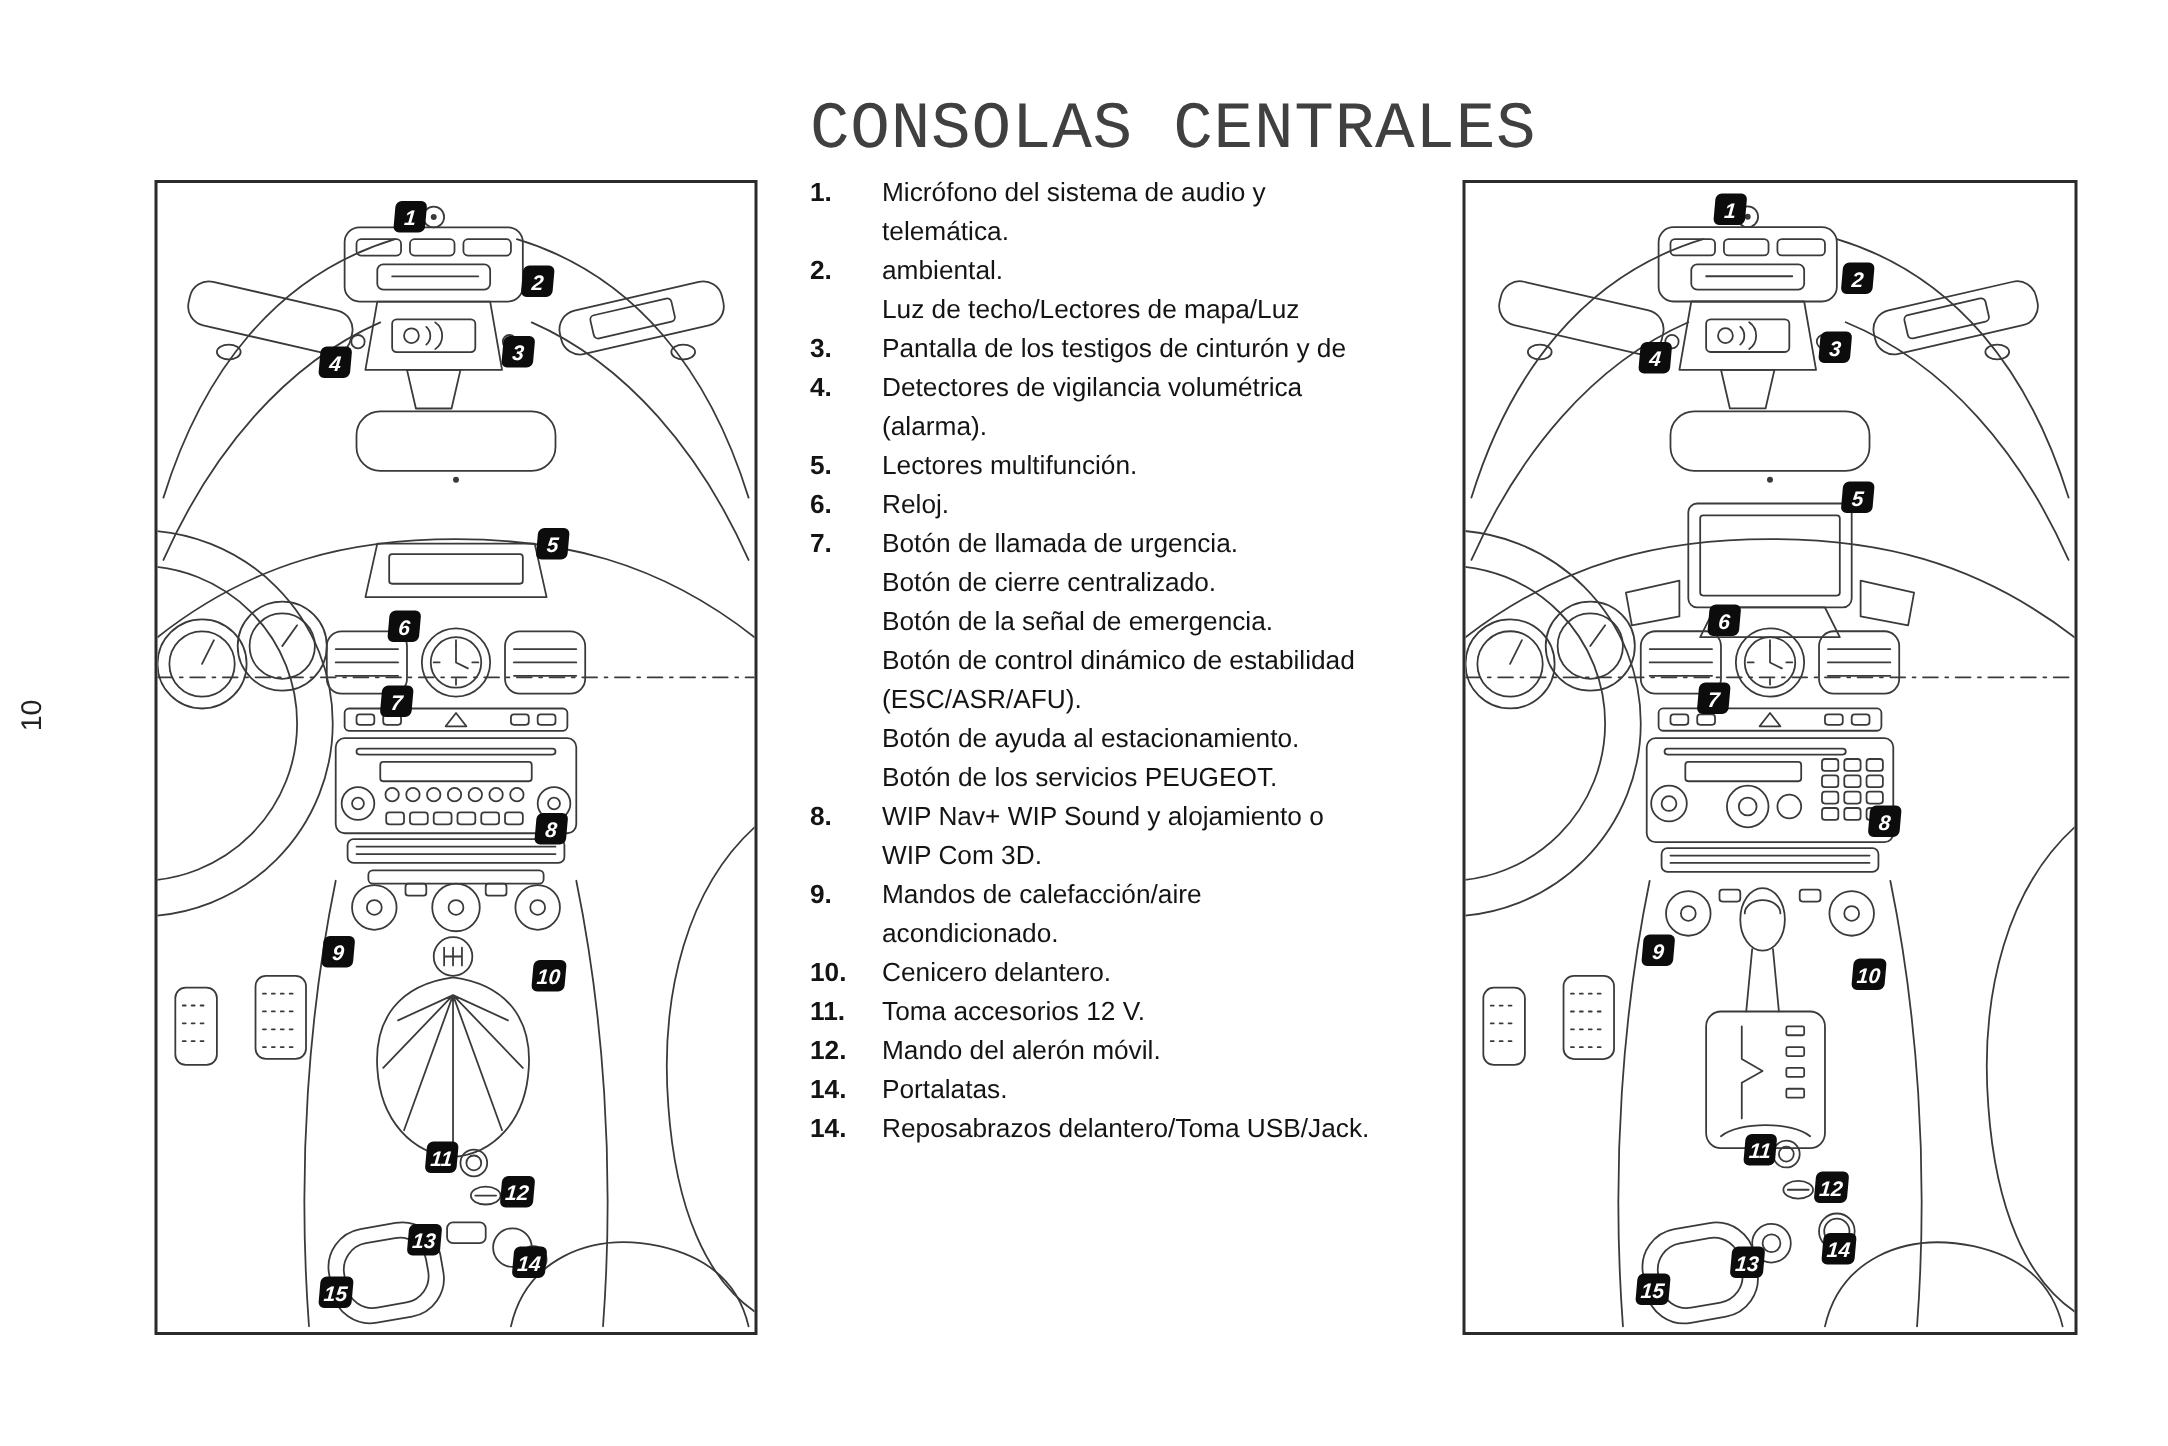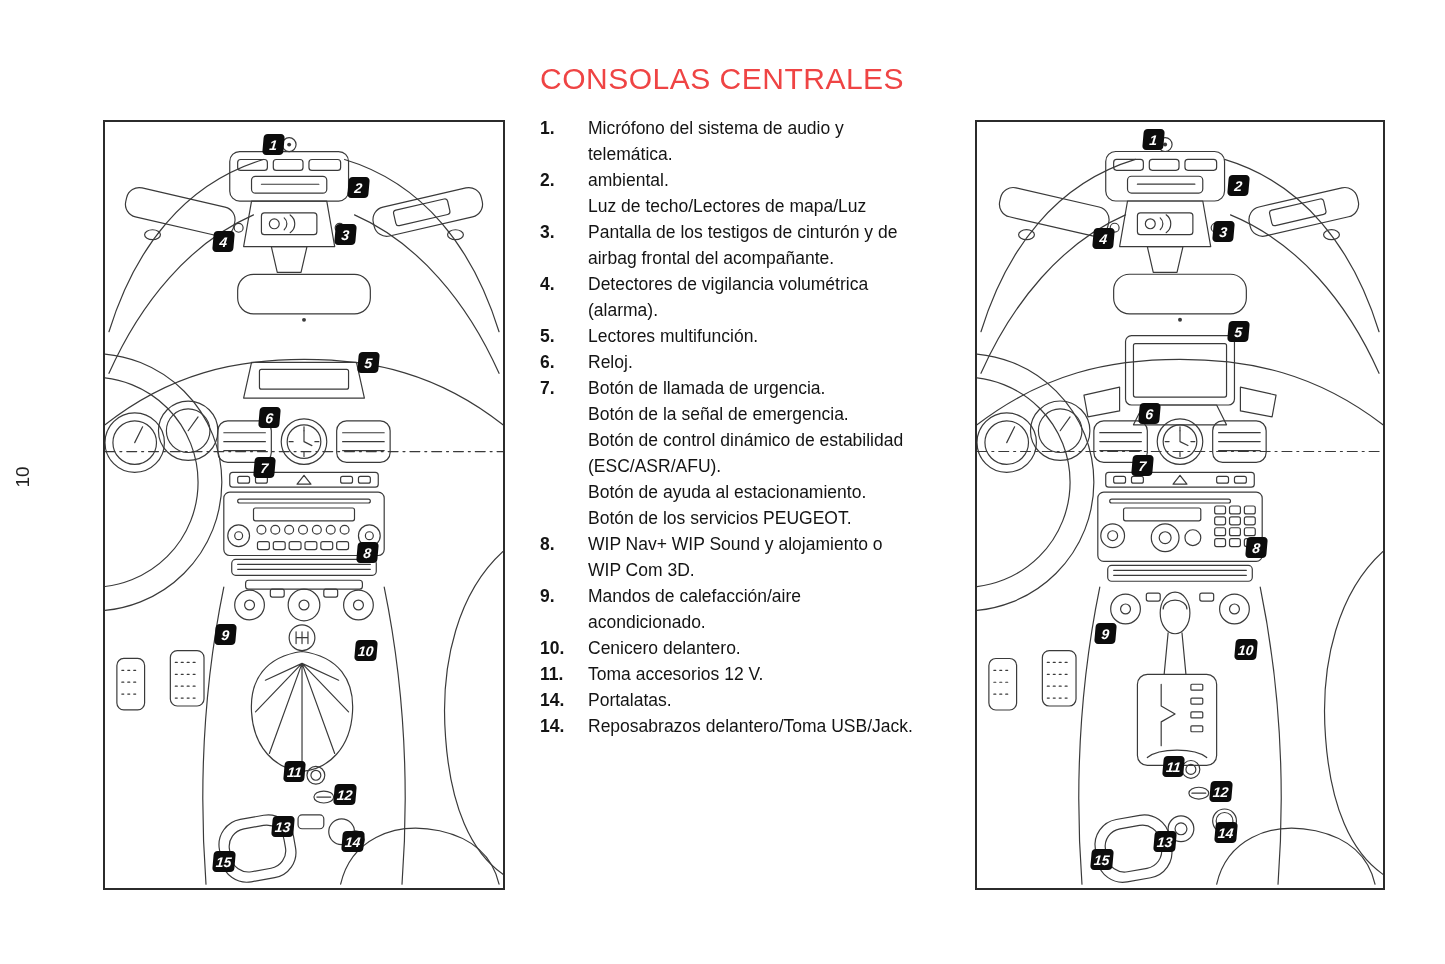--- a/index.html
+++ b/index.html
@@ -2,21 +2,21 @@
 <html><head>
 <meta charset="utf-8">
 <style>
   * { margin:0; padding:0; box-sizing:border-box; }
   html,body { width:1445px; height:964px; background:#ffffff; }
   body { font-family:"Liberation Sans", sans-serif; color:#1a1a1a; position:relative; overflow:hidden; }
   .page { position:absolute; inset:0; }
 
   .page-num { position:absolute; left:12px; top:466px; transform:rotate(-90deg); font-size:19px; color:#222; }
 
-  .title { position:absolute; left:540px; top:62px; font-size:30px; font-weight:400; letter-spacing:0.5px; color:#ef4444; }
+  .title { position:absolute; left:540px; top:62px; font-size:44px; font-weight:400; letter-spacing:0.5px; color:#404040;font-family:Liberation Mono, monospace; }
 
   .panel { position:absolute; border:2px solid #2b2b2b; background:#fff; }
   .panel-left  { left:103px; top:120px; width:402px; height:770px; }
   .panel-right { left:975px; top:120px; width:410px; height:770px; }
   .panel svg { position:absolute; left:0; top:0; width:100%; height:100%; }
 
   .badge {
     position:absolute; min-width:21px; height:21px; padding:0 3px;
     background:#0c0c0c; color:#fff; border-radius:4px;
     display:inline-flex; align-items:center; justify-content:center;
@@ -254,21 +254,20 @@
       <span class="num">2.</span>
       <div class="txt">
         <div>ambiental.</div>
         <div>Luz de techo/Lectores de mapa/Luz</div>
       </div>
     </div>
     <div class="li">
       <span class="num">3.</span>
       <div class="txt">
         <div>Pantalla de los testigos de cinturón y de</div>
-        <div>airbag frontal del acompañante.</div>
       </div>
     </div>
     <div class="li">
       <span class="num">4.</span>
       <div class="txt">
         <div>Detectores de vigilancia volumétrica</div>
         <div>(alarma).</div>
       </div>
     </div>
     <div class="li">
@@ -280,20 +279,21 @@
     <div class="li">
       <span class="num">6.</span>
       <div class="txt">
         <div>Reloj.</div>
       </div>
     </div>
     <div class="li">
       <span class="num">7.</span>
       <div class="txt">
         <div>Botón de llamada de urgencia.</div>
+        <div>Botón de cierre centralizado.</div>
         <div>Botón de la señal de emergencia.</div>
         <div>Botón de control dinámico de estabilidad</div>
         <div>(ESC/ASR/AFU).</div>
         <div>Botón de ayuda al estacionamiento.</div>
         <div>Botón de los servicios PEUGEOT.</div>
       </div>
     </div>
     <div class="li">
       <span class="num">8.</span>
       <div class="txt">
@@ -311,20 +311,26 @@
     <div class="li">
       <span class="num">10.</span>
       <div class="txt">
         <div>Cenicero delantero.</div>
       </div>
     </div>
     <div class="li">
       <span class="num">11.</span>
       <div class="txt">
         <div>Toma accesorios 12 V.</div>
+      </div>
+    </div>
+    <div class="li">
+      <span class="num">12.</span>
+      <div class="txt">
+        <div>Mando del alerón móvil.</div>
       </div>
     </div>
     <div class="li">
       <span class="num">14.</span>
       <div class="txt">
         <div>Portalatas.</div>
       </div>
     </div>
     <div class="li">
       <span class="num">14.</span>

